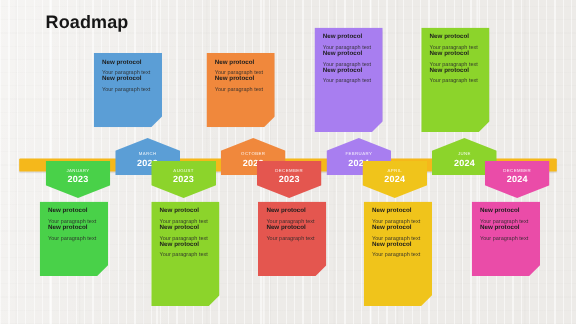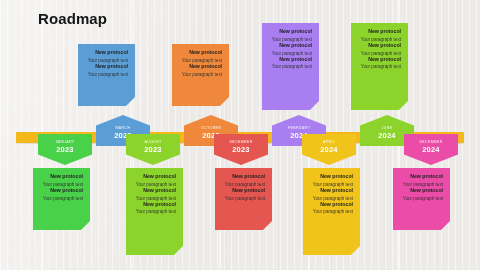--- a/index.html
+++ b/index.html
@@ -16,21 +16,21 @@
       repeating-linear-gradient(0deg, rgba(0,0,0,.012) 0 1px, rgba(0,0,0,0) 1px 11px),
       linear-gradient(105deg, rgba(255,255,255,.5) 0%, rgba(0,0,0,0) 40%);
   }
   #texture::after{content:"";position:absolute;inset:0;
     background-image:
       linear-gradient(90deg, rgba(0,0,0,.02) 0 1px, transparent 1px),
       linear-gradient(90deg, rgba(255,255,255,.5) 0 2px, transparent 2px);
     background-size:53px 100%, 89px 100%;
     background-position:13px 0, 41px 0;
   }
-  #stage{position:absolute;inset:0;text-align:right;}
+  #stage{position:absolute;inset:0;}
 
   #title{
     position:absolute;left:38px;top:10px;
     font-size:15px;font-weight:bold;color:#161616;
     letter-spacing:.1px;
   }
 
   
   #bar{
     position:absolute;left:16px;top:132px;width:448px;height:11px;

